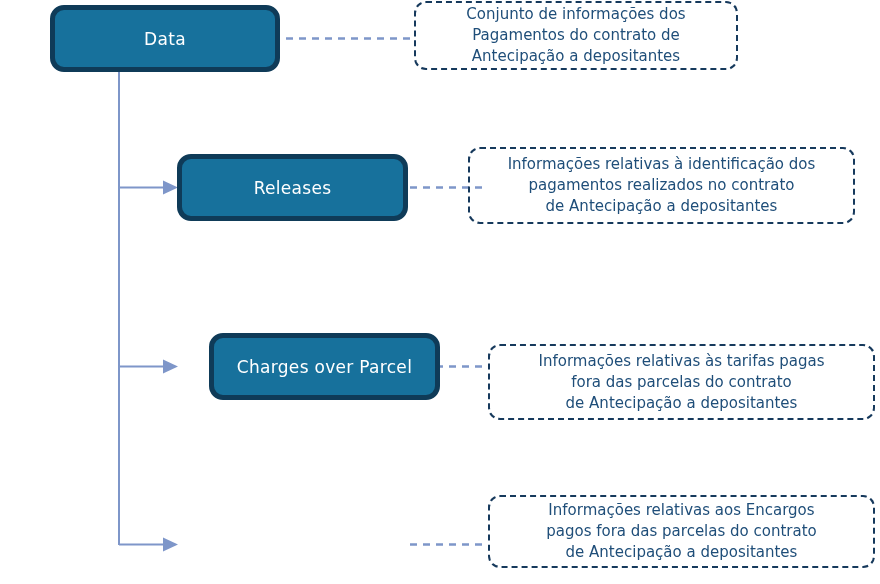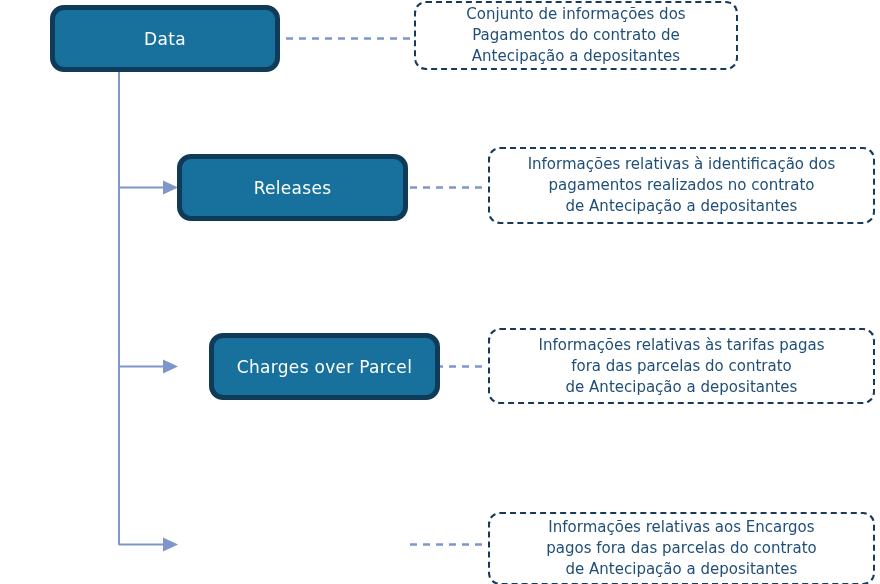--- a/index.html
+++ b/index.html
@@ -49,23 +49,23 @@
     display: flex;
     align-items: center;
     justify-content: center;
     text-align: center;
     font-size: 15px;
     line-height: 21px;
     padding: 2px 6px;
   }
   .note span { white-space: pre-line; }
   .note-data     { left: 414px; top: 1px;   width: 324px; height: 69px; }
-  .note-releases { left: 488px; top: 147px; width: 387px; height: 77px; }
-  .note-charges  { left: 488px; top: 328px; width: 387px; height: 76px; }
-  .note-taxes    { left: 488px; top: 512px; width: 387px; height: 73px; }
+  .note-releases { left: 468px; top: 147px; width: 387px; height: 77px; }
+  .note-charges  { left: 488px; top: 344px; width: 387px; height: 76px; }
+  .note-taxes    { left: 488px; top: 495px; width: 387px; height: 73px; }
 </style>
 </head>
 <body>
 
 <div class="canvas">
 
   <svg class="connector-layer" viewBox="0 0 880 584" xmlns="http://www.w3.org/2000/svg">
 
     <line x1="119" y1="72" x2="119" y2="545" stroke="#7E96C9" stroke-width="2"></line>
 

